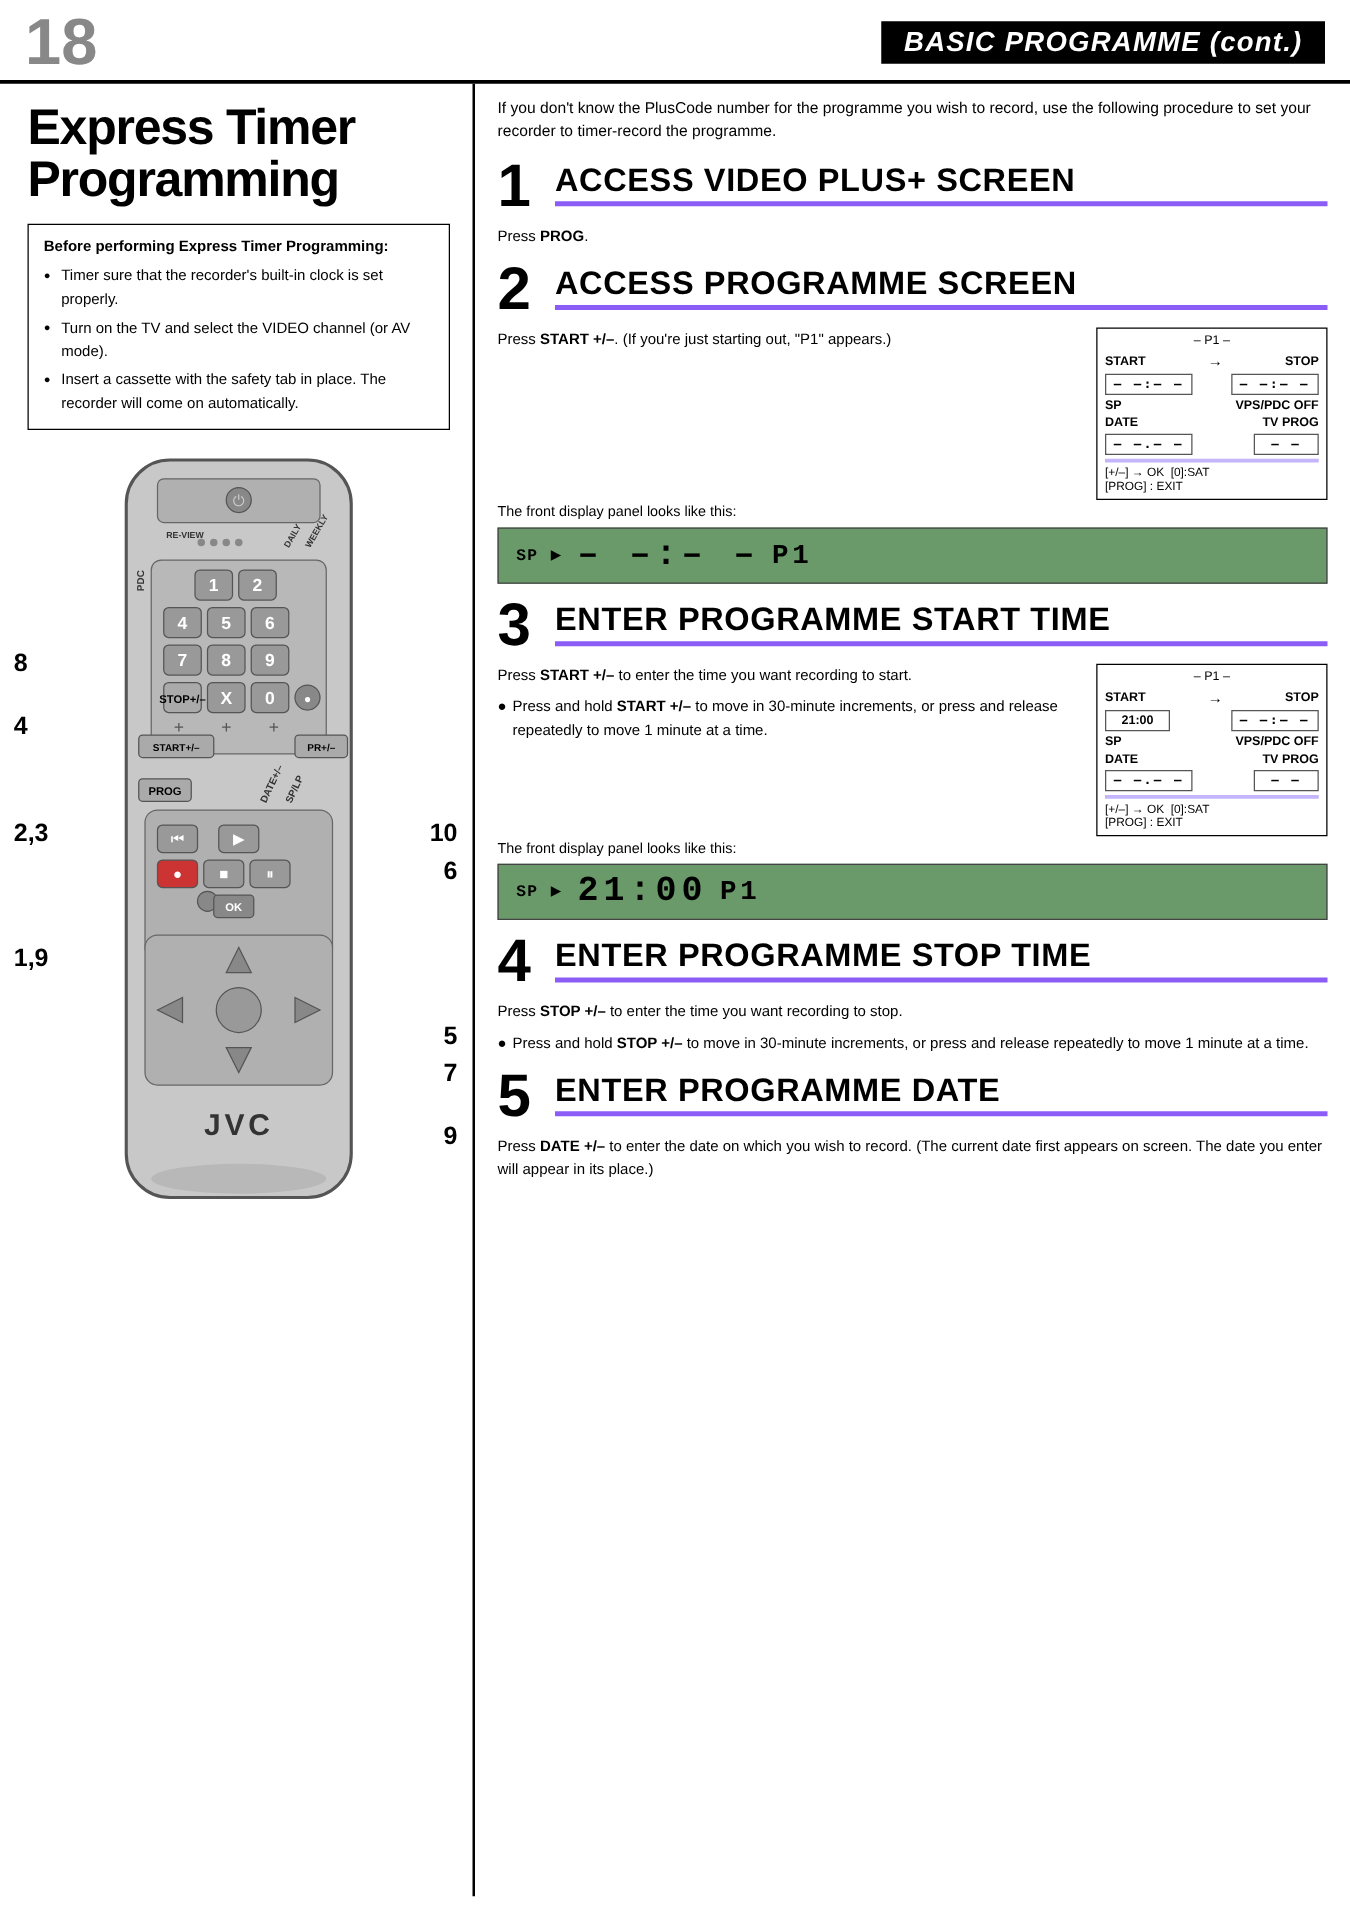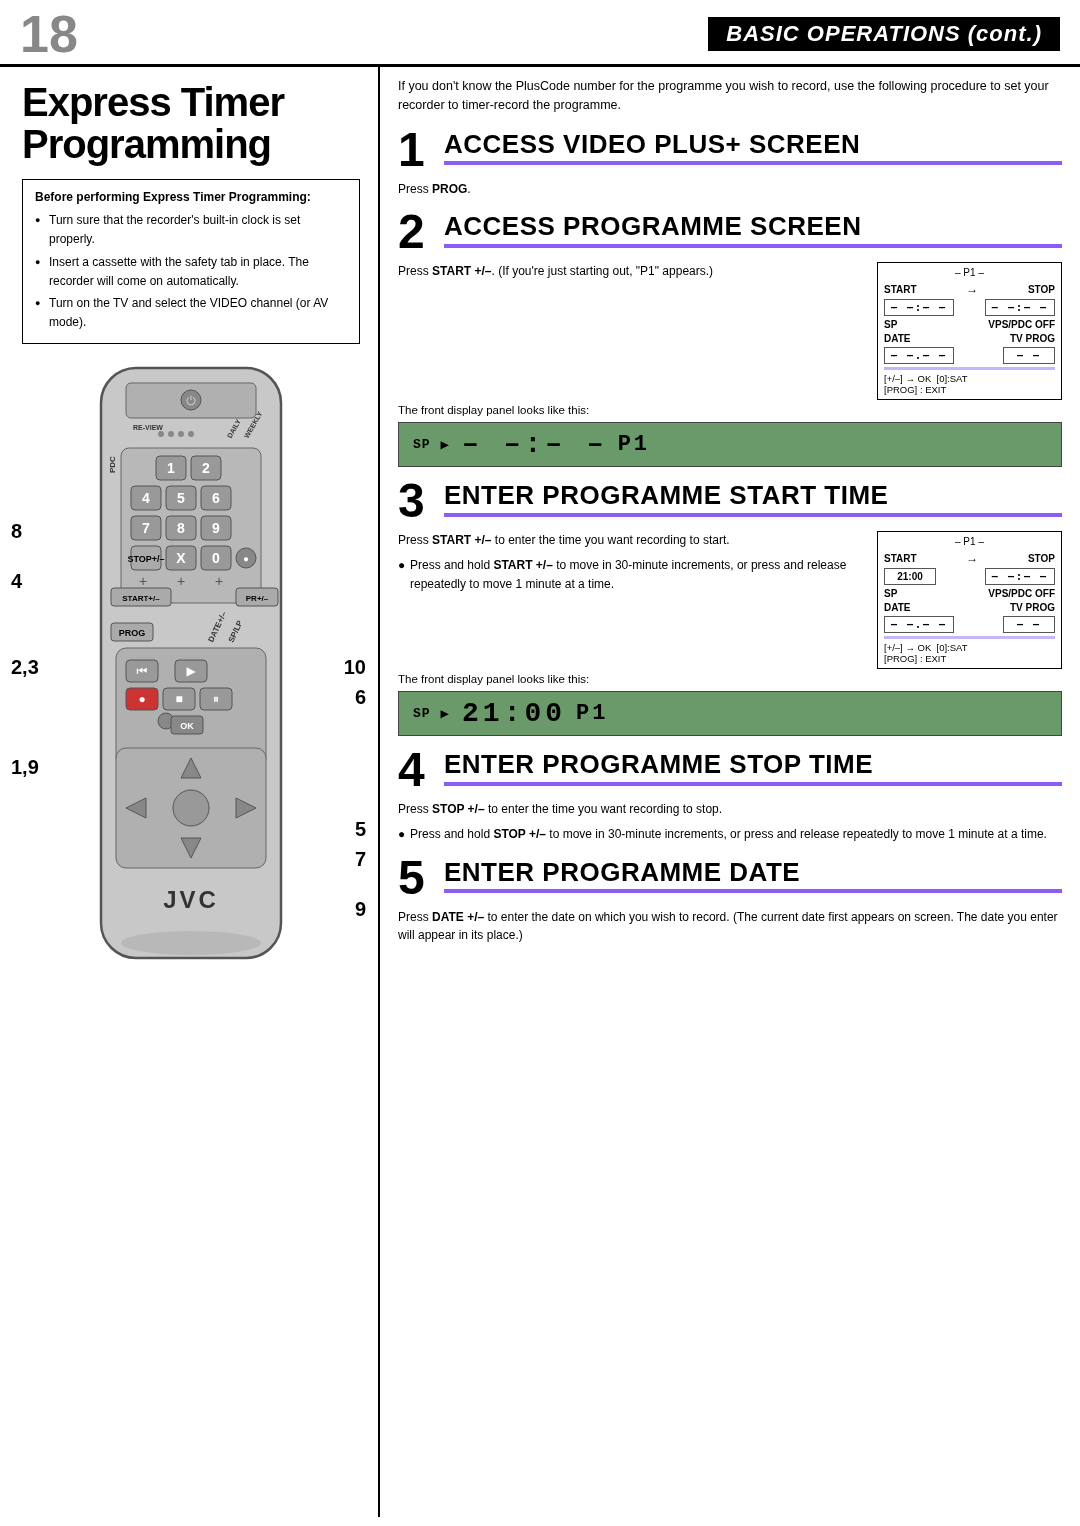--- a/index.html
+++ b/index.html
@@ -264,37 +264,37 @@
     .remote-svg {
       width: 100%;
       height: 100%;
     }
   </style>
 </head>
 <body>
 
 <div class="header">
   <span class="header-page-num">18</span>
-  <span class="header-title">BASIC OPERATIONS (cont.)</span>
+  <span class="header-title">BASIC PROGRAMME (cont.)</span>
 </div>
 
 <div class="main-layout">
 
   <div class="left-col">
     <div class="page-title">
       <span>Express Timer</span><br>
       <span>Programming</span>
     </div>
 
     <div class="before-box">
       <strong>Before performing Express Timer Programming:</strong>
       <ul>
-        <li>Turn sure that the recorder's built-in clock is set properly.</li>
+        <li>Timer sure that the recorder's built-in clock is set properly.</li>
+        <li>Turn on the TV and select the VIDEO channel (or AV mode).</li>
         <li>Insert a cassette with the safety tab in place. The recorder will come on automatically.</li>
-        <li>Turn on the TV and select the VIDEO channel (or AV mode).</li>
       </ul>
     </div>
 
     <div class="remote-container">
       <div class="remote-wrap">
         
         <span class="label-8">8</span>
         <span class="label-4">4</span>
         <span class="label-23">2,3</span>
         <span class="label-19">1,9</span>

